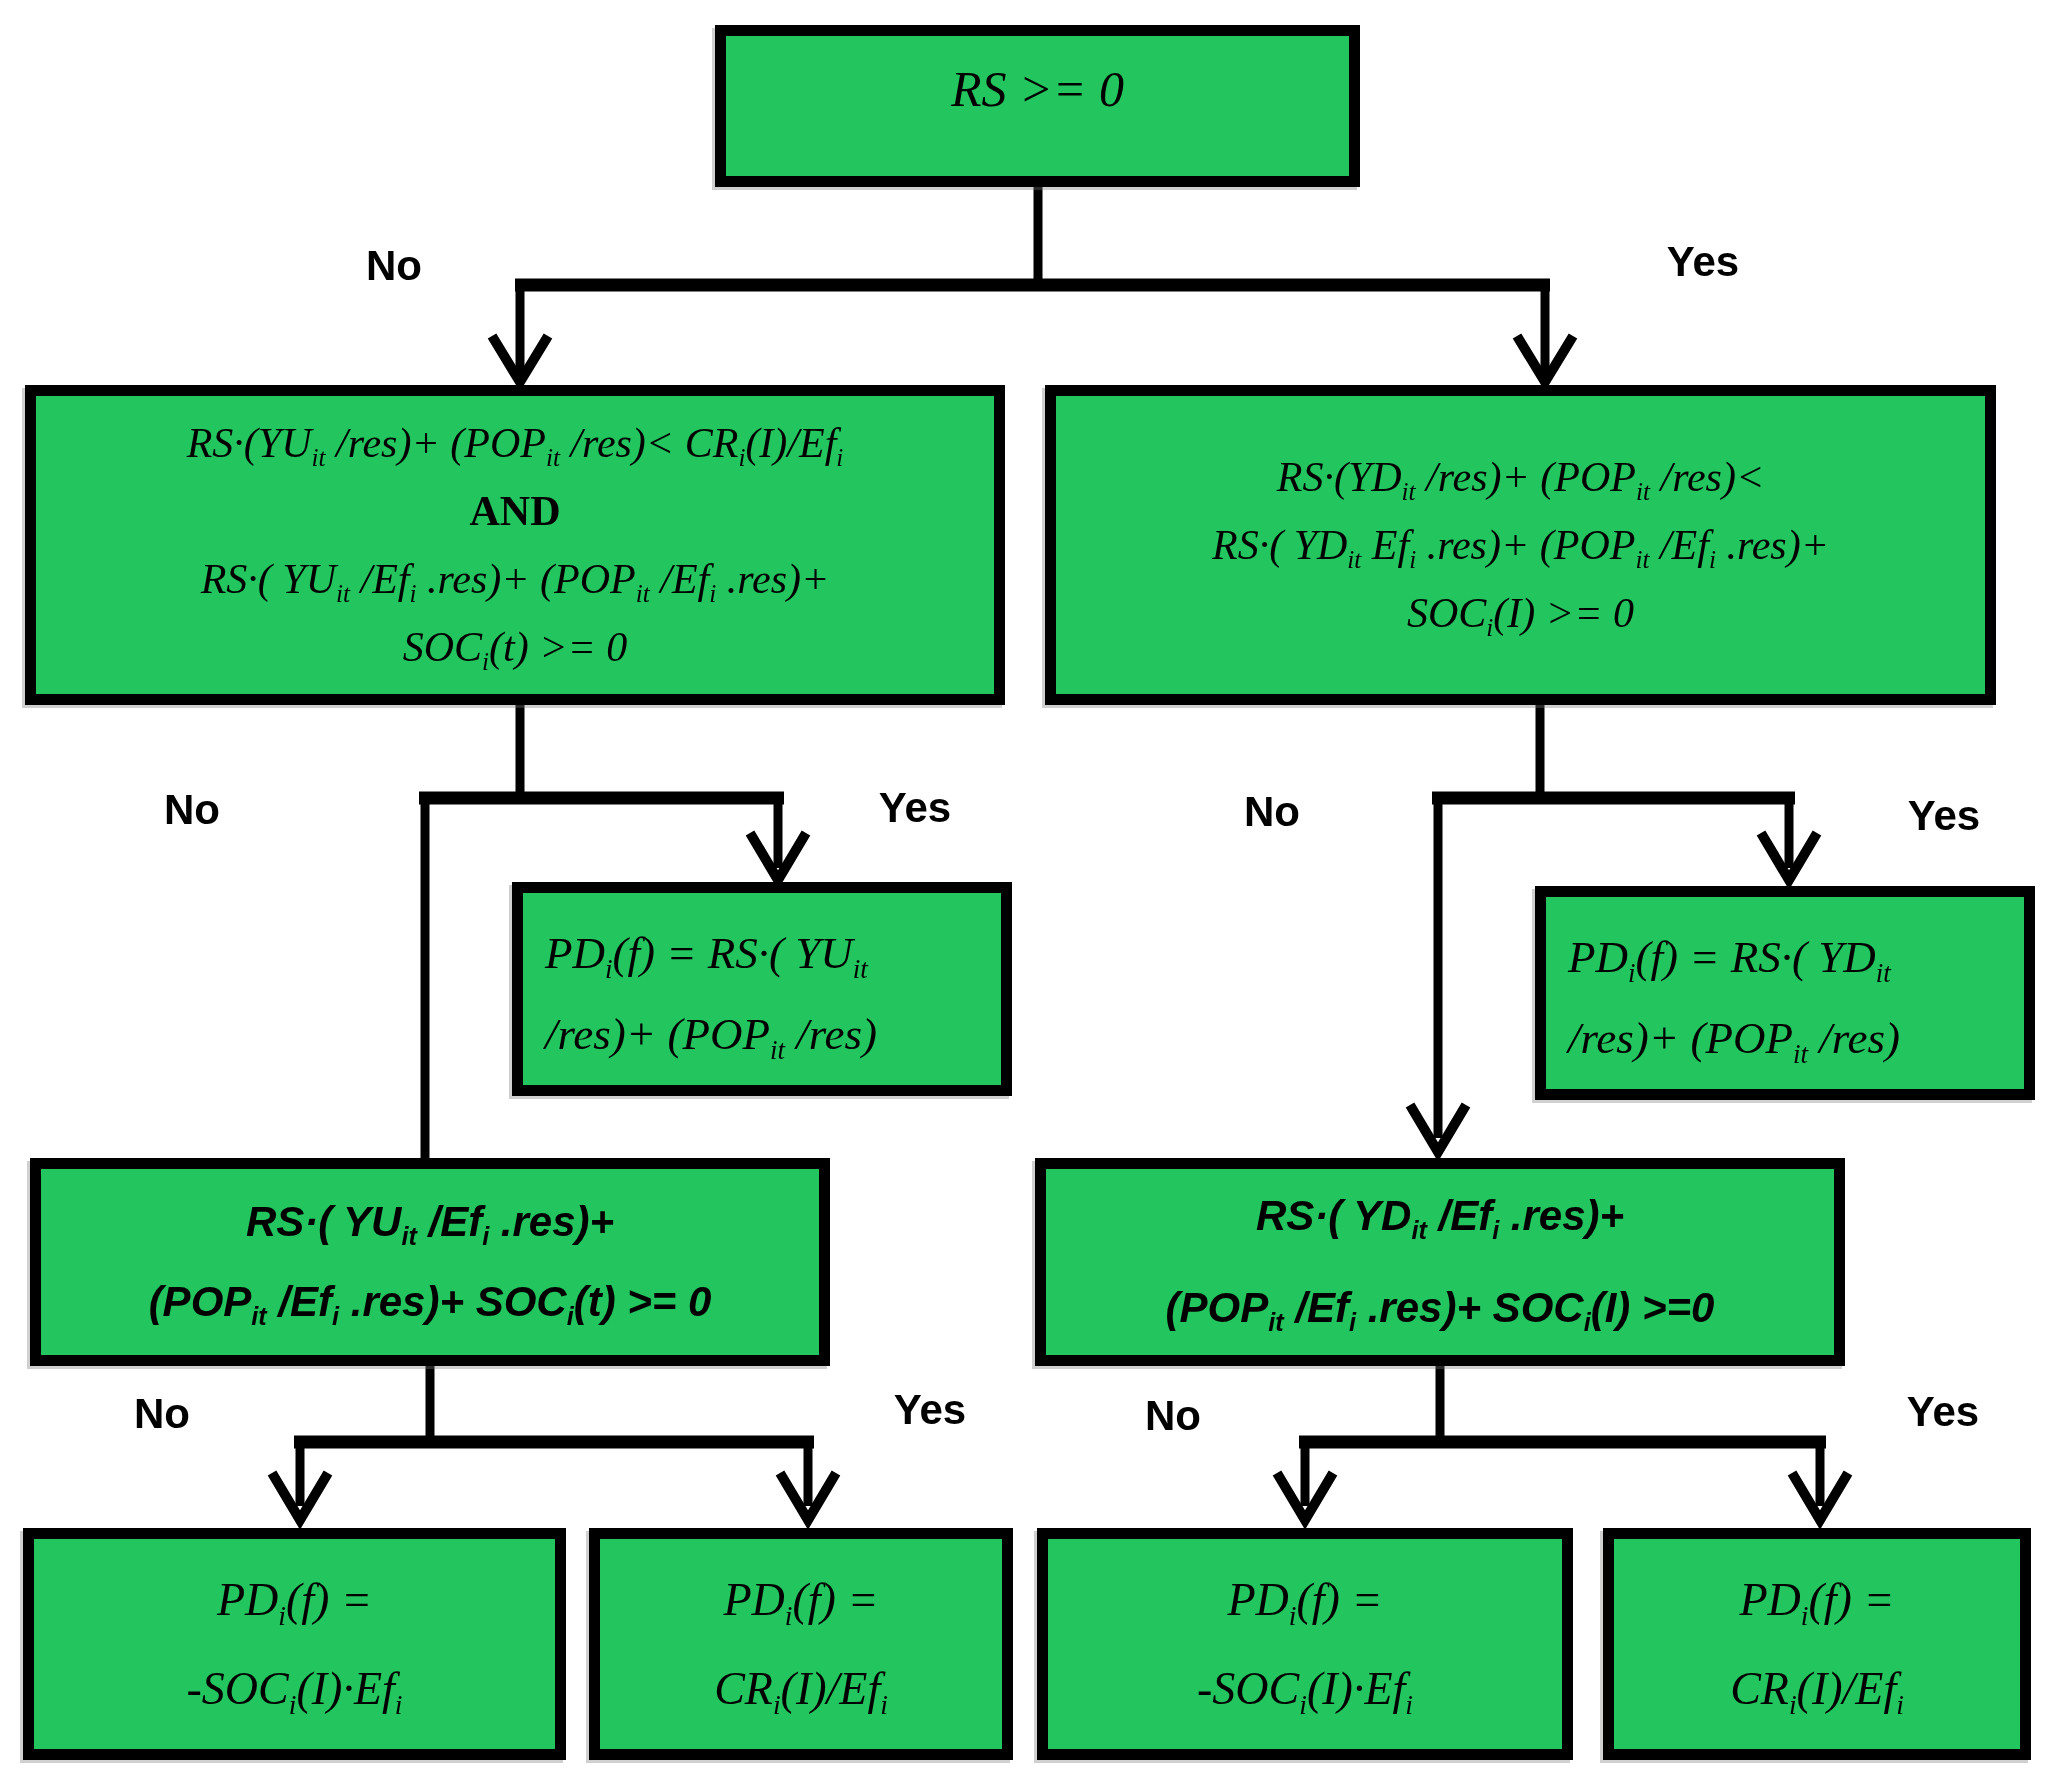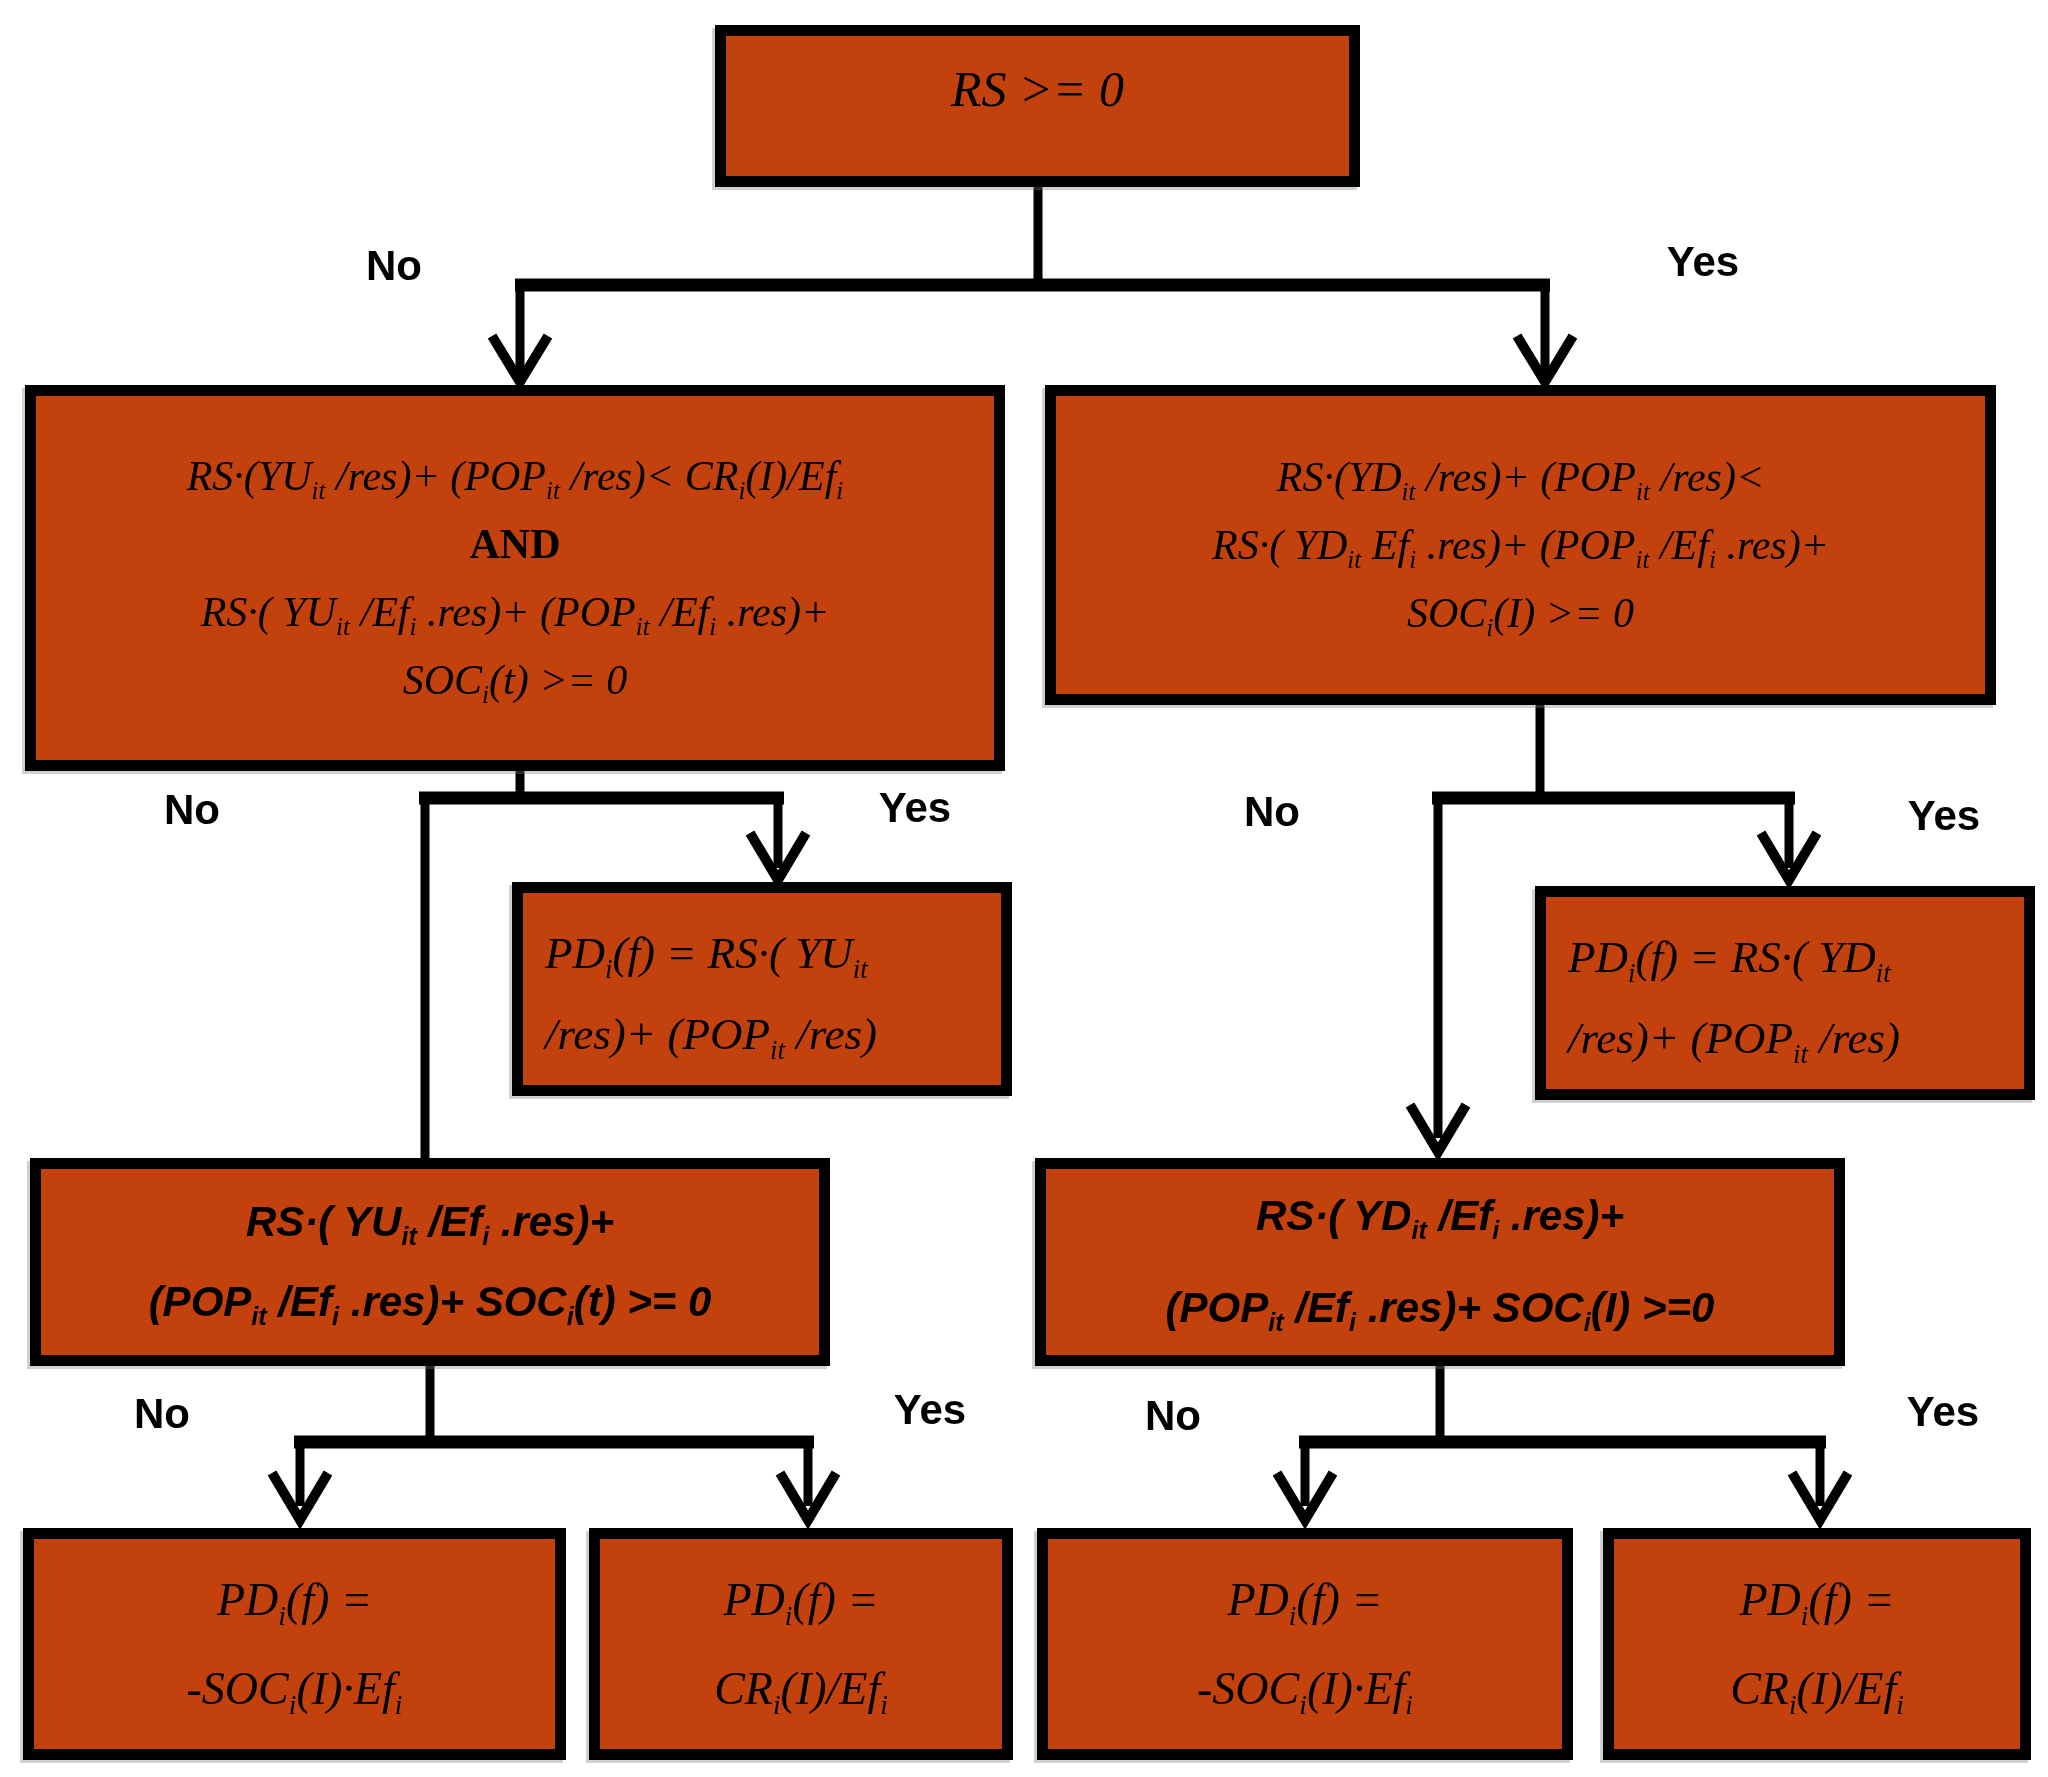--- a/index.html
+++ b/index.html
@@ -9,42 +9,42 @@
     background:#ffffff;
     font-family:"Liberation Serif", serif;
     color:#000;
     overflow:hidden;
   }
   #connectors{position:absolute;left:0;top:0;width:2048px;height:1777px;}
   .box{
     position:absolute;
     box-sizing:border-box;
     border:11px solid #000;
-    background:#c2410c;
+    background:#22c55e;
     display:flex;flex-direction:column;
     justify-content:center;align-items:center;
     text-align:center;
     box-shadow:-3px 3px 0 rgba(120,120,120,.35);
   }
   .serif-box{font-family:"Liberation Serif", serif;font-style:italic;}
   .sans-box{font-family:"Liberation Sans", sans-serif;font-style:italic;font-weight:700;}
   .line{white-space:nowrap;}
   sub{font-size:60%;line-height:0;}
   .and{font-style:normal;font-weight:700;font-family:"Liberation Serif", serif;}
   .branch-label{
     position:absolute;
     font-family:"Liberation Sans", sans-serif;
     font-weight:700;
     font-size:42px;
     transform:translate(-50%,-50%);
     white-space:nowrap;
   }
   
   #box-root{left:715px;top:25px;width:645px;height:162px;font-size:50px;padding-bottom:34px;}
-  #box-cond-left{left:25px;top:385px;width:980px;height:386px;font-size:42px;line-height:1.62;}
+  #box-cond-left{left:25px;top:385px;width:980px;height:320px;font-size:42px;line-height:1.62;}
   #box-cond-right{left:1045px;top:385px;width:951px;height:320px;font-size:42px;line-height:1.62;}
   #box-res-left,#box-res-right{
     width:500px;height:214px;font-size:45px;line-height:1.8;
     justify-content:flex-start;align-items:flex-start;text-align:left;
     padding:20px 0 4px 22px;
   }
   #box-res-left{left:512px;top:882px;}
   #box-res-right{left:1535px;top:886px;}
   #box-cond2-left{left:30px;top:1158px;width:800px;height:208px;font-size:42px;row-gap:32px;}
   #box-cond2-right{left:1035px;top:1158px;width:810px;height:208px;font-size:42px;row-gap:44px;}

